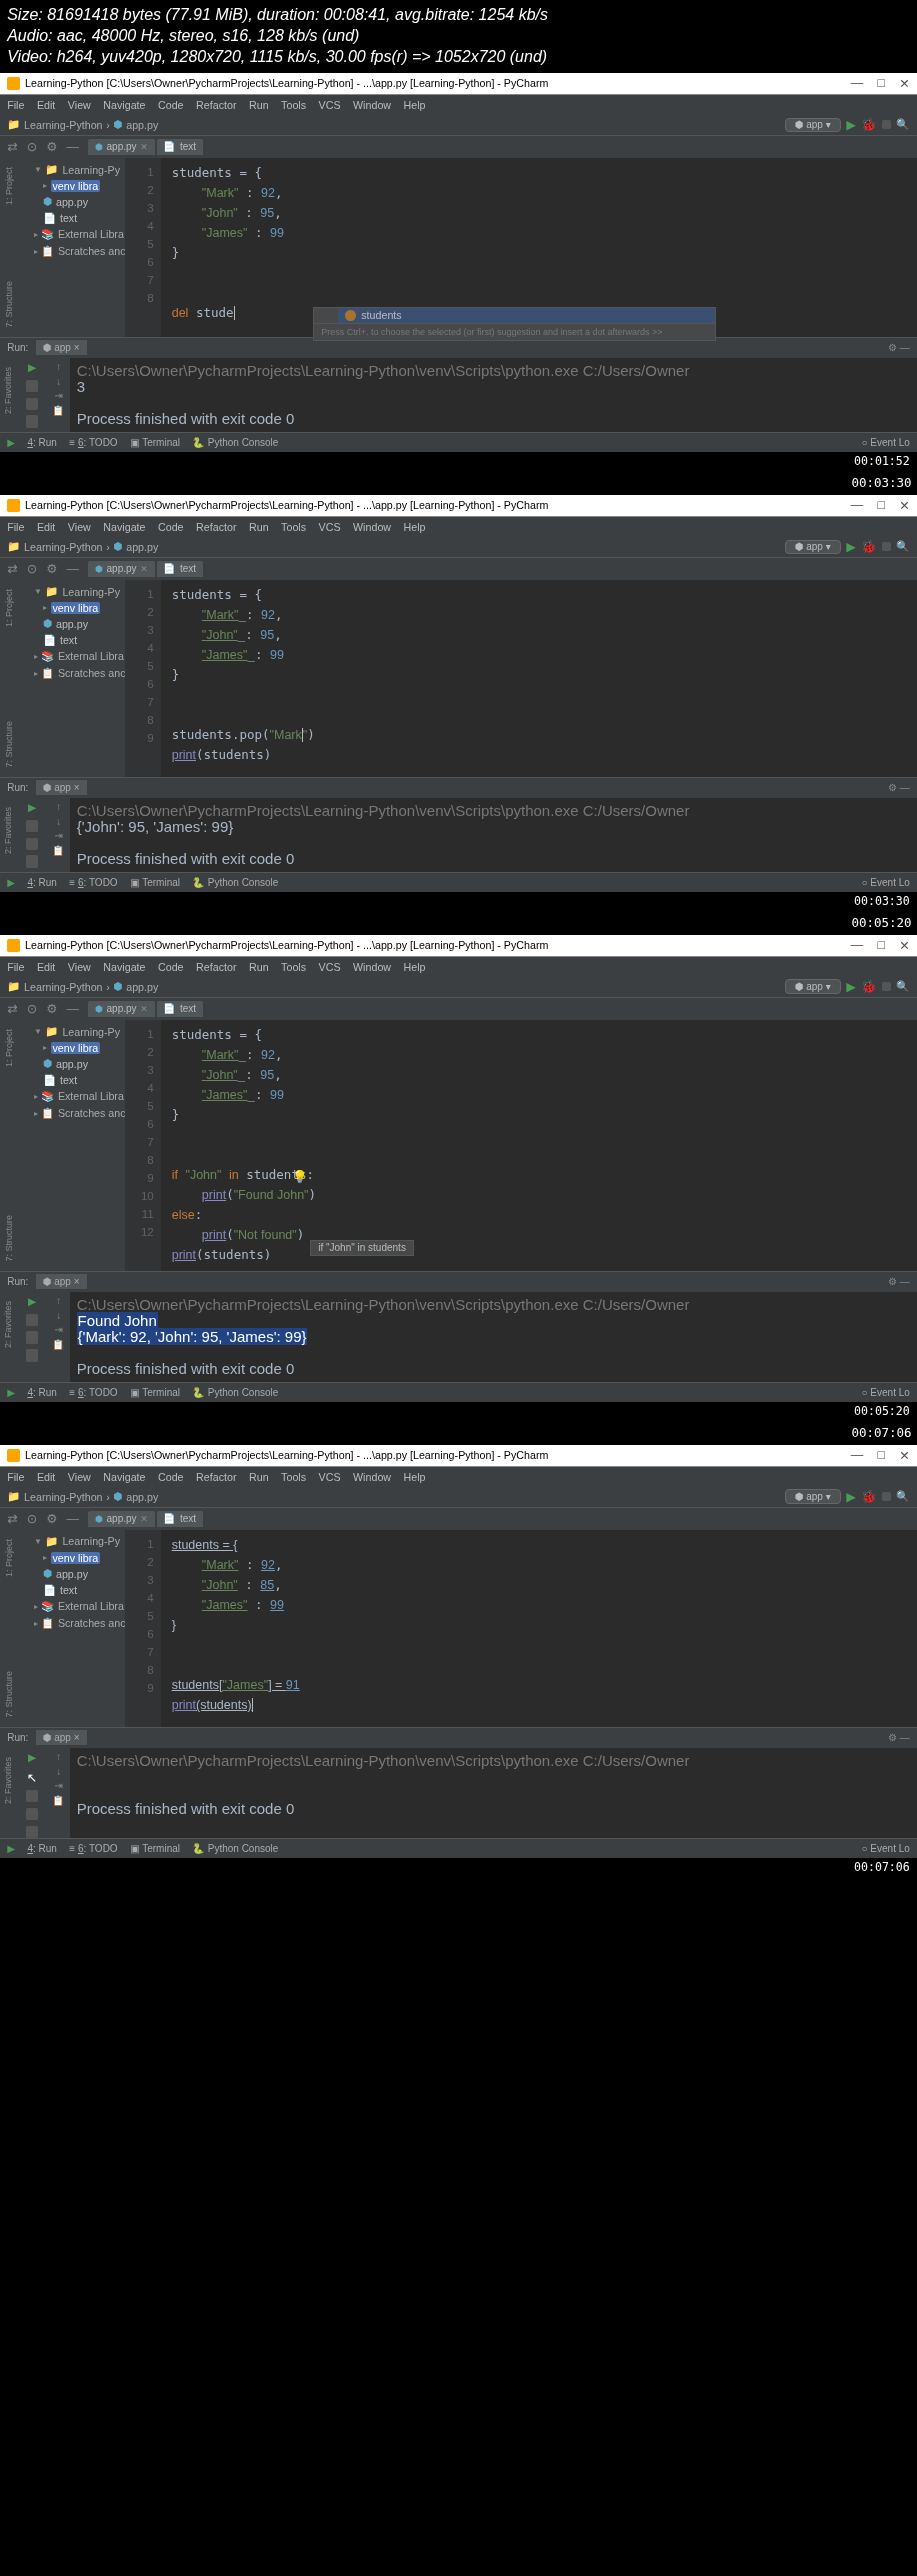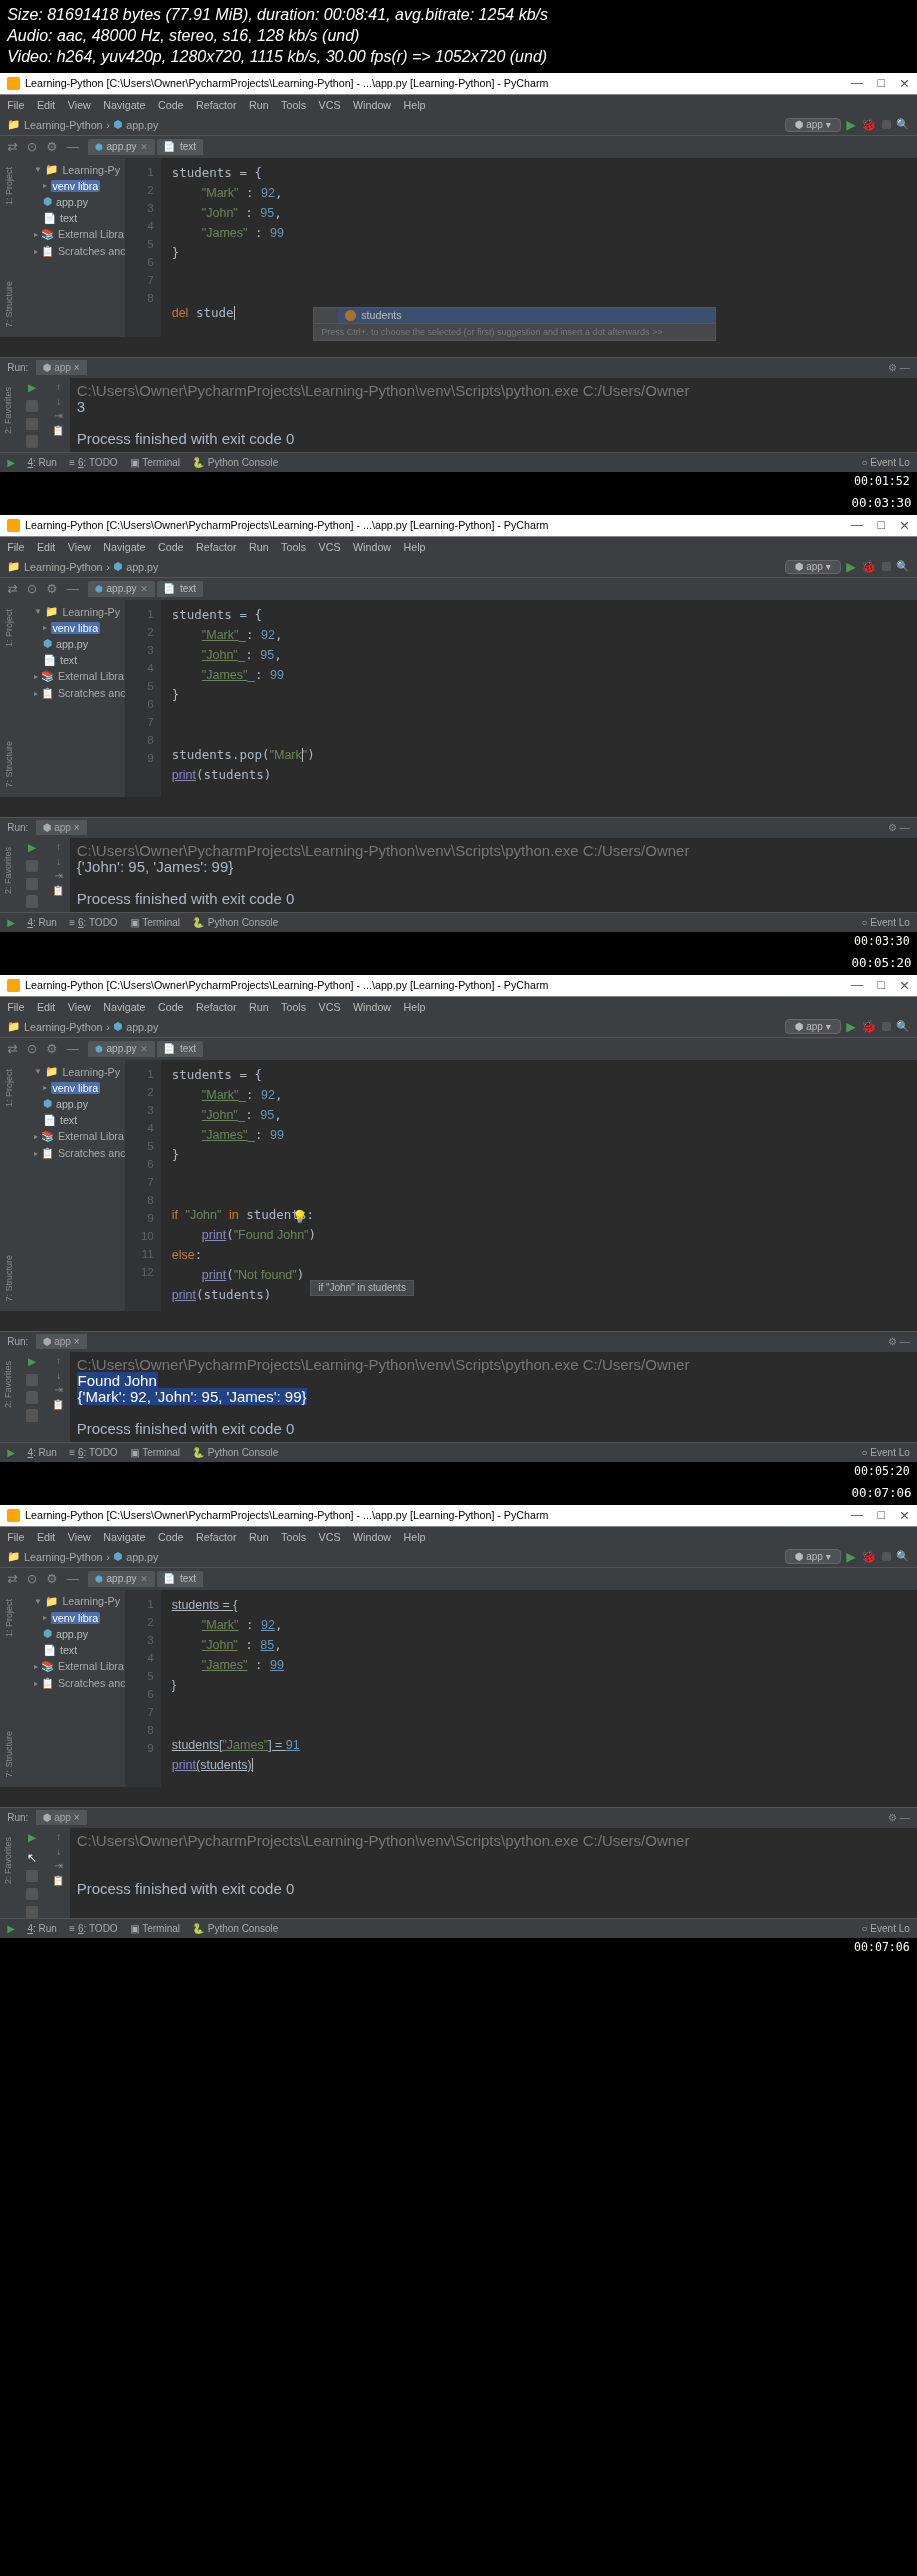--- a/index.html
+++ b/index.html
@@ -47,21 +47,21 @@
 .code .bi { color:#8888c6; }
 .code .un { text-decoration:underline; }
 .code .caret { border-left:0.9px solid #bbb; }
 .completion { position:absolute; background:#46484a; border:0.9px solid #555; font-size:10.7px; padding:0; }
 .completion .item { padding:1.8px 7.2px; color:#bbb; display:flex; align-items:center; gap:5.4px; }
 .completion .item.sel { background:#3b5070;margin-left:24px; }
 .completion .circ { width:10.7px; height:10.7px; border-radius:50%; background:#a8732e; display:inline-block; }
 .completion .hint { padding:2.7px 7.2px; color:#777; font-size:9px; border-top:0.9px solid #555; }
 .hint-popup { position:absolute; background:#46484a; border:0.9px solid #555; color:#bbb; font-size:10px; padding:1.8px 7.2px; }
 .bulb { position:absolute; color:#ffc66d; font-size:12.5px; }
-.run-panel { background:#2b2b2b; border-top:0.9px solid #555;margin-top:20px; }
+.run-panel { background:#2b2b2b; border-top:0.9px solid #555; }
 .run-header { background:#3c3f41; height:20px; display:flex; align-items:center; padding:0 7.2px; font-size:10px; color:#aaa; gap:7.2px; }
 .run-header .run-lbl { color:#aaa; }
 .run-header .app-tab { background:#515658; padding:1.8px 7.2px; }
 .run-header .gear { margin-left:auto; color:#888; }
 .run-body { display:flex; }
 .run-rail { width:32px; background:#3c3f41; display:flex; flex-direction:column; align-items:center; padding-top:3.6px; gap:5.4px; }
 .run-rail .play { color:#499c54; font-size:10.7px; }
 .run-rail .ic { width:12.5px; height:12.5px; background:#555; border-radius:1.8px; }
 .run-rail2 { width:21.5px; background:#3c3f41; display:flex; flex-direction:column; align-items:center; padding-top:3.6px; gap:3.6px; }
 .run-rail2 .ic { color:#888; font-size:10px; }

